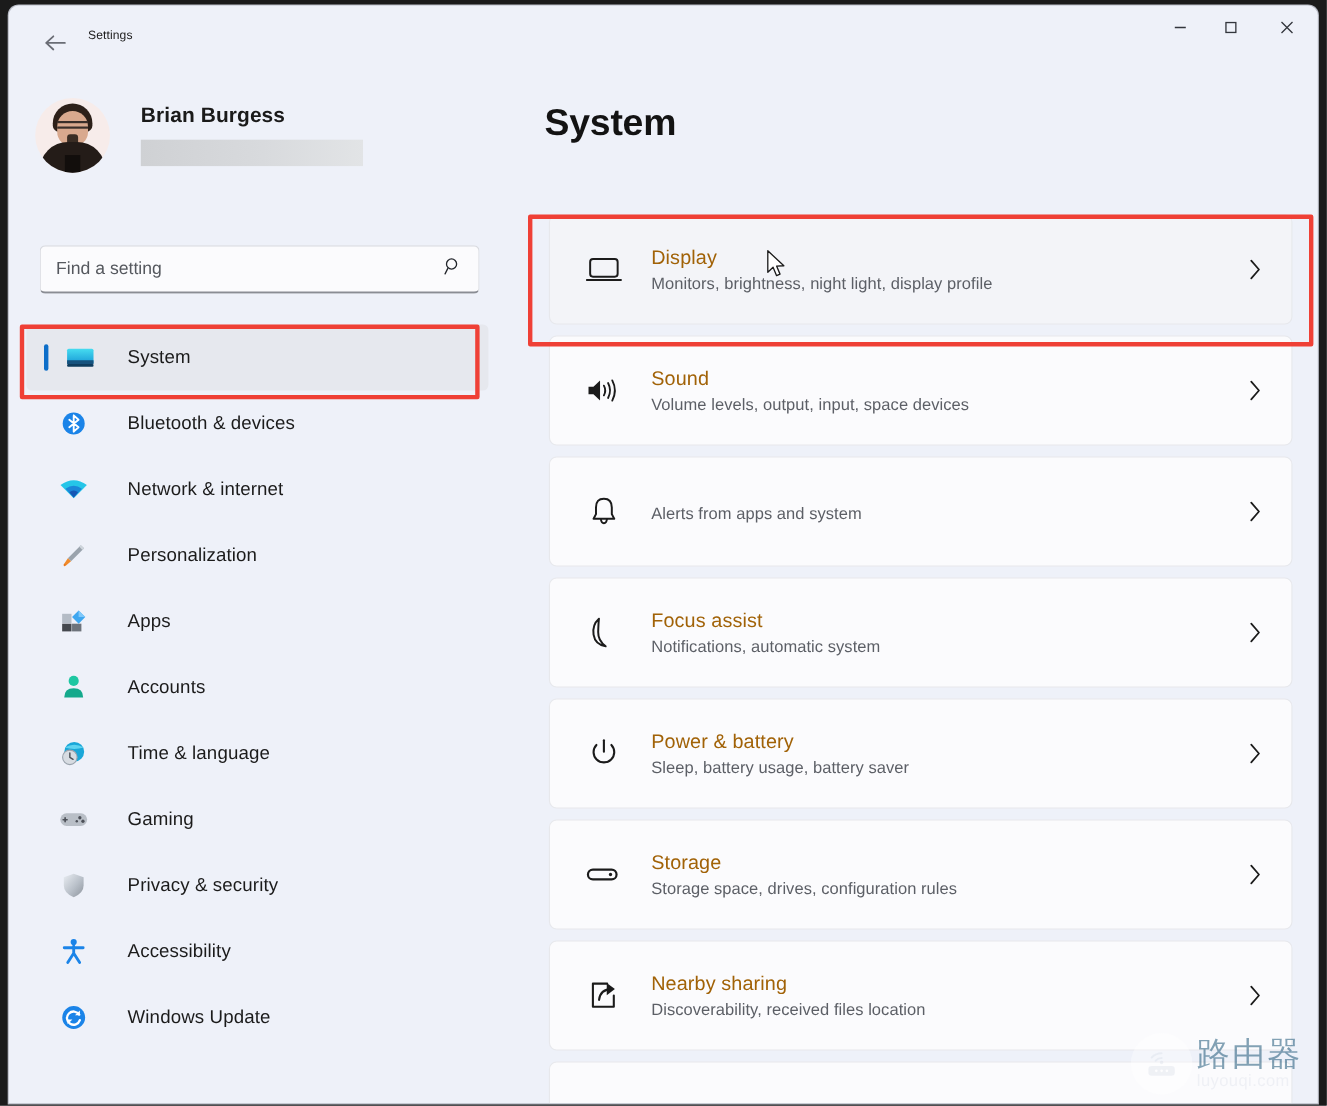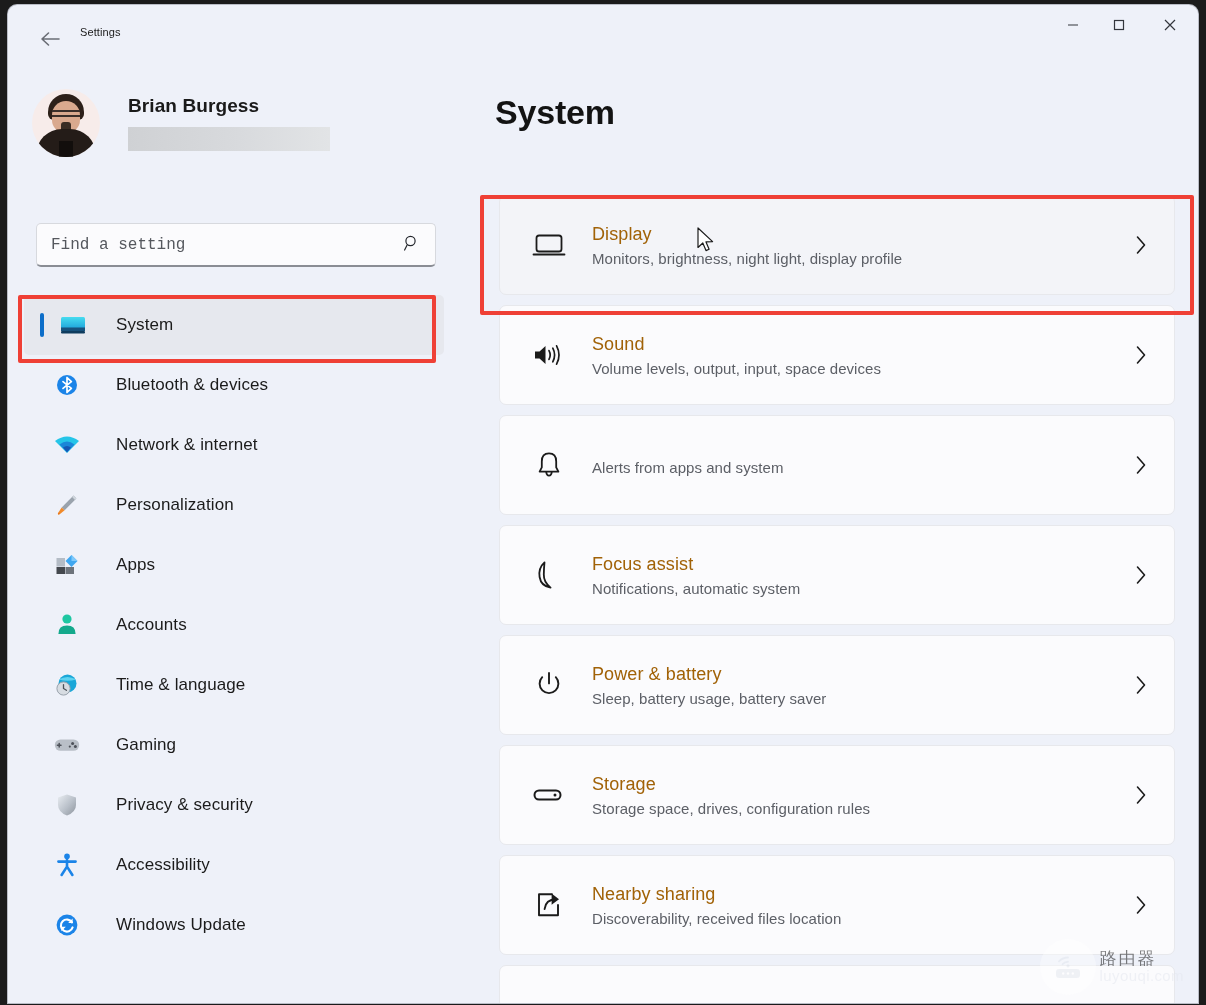--- a/index.html
+++ b/index.html
@@ -150,21 +150,21 @@
     border-radius: 5px;
     display: flex;
     align-items: center;
     padding: 0 14px;
   }
   #search-input {
     flex: 1;
     border: none;
     outline: none;
     background: transparent;
-    font-family: Liberation Mono, monospace;
+    font-family: Liberation Sans, sans-serif;
     font-size: 16px;
     color: #4c1d95;
   }
   #search-input::placeholder { color: #55585e; }
 
   #navlist {
     position: absolute;
     left: 16px; top: 224px;
     width: 420px;
   }
@@ -287,22 +287,22 @@
   }
   #wm-badge {
     width: 56px; height: 56px;
     border-radius: 50%;
     background: rgba(255,255,255,0.75);
     display: flex; align-items: center; justify-content: center;
     flex: 0 0 auto;
   }
   #wm-text { margin-left: 4px; }
   #wm-cn {
-    font-size: 17px;
-    color: #000000;
+    font-size: 30px;
+    color: #0c4a6e;
     letter-spacing: 2px;
     line-height: 1.05;
   }
   #wm-en {
     font-size: 15px;
     color: #e3e6ee;
     letter-spacing: 0.4px;
   }
 </style>
 </head>

